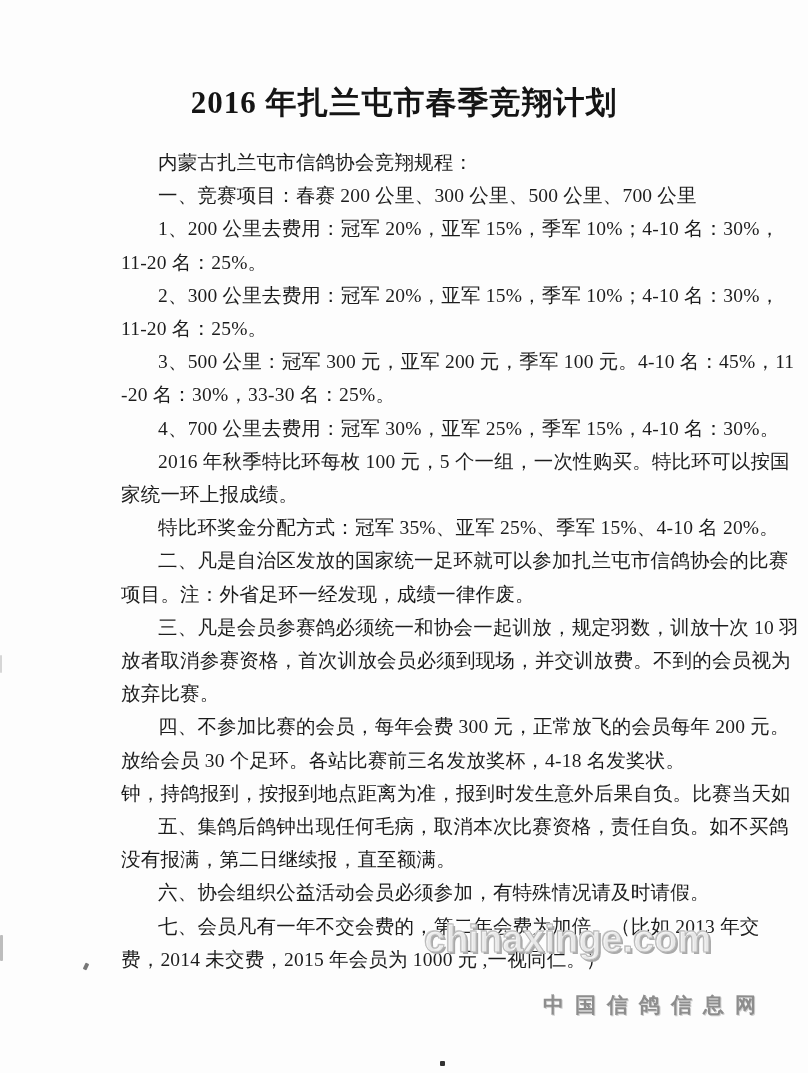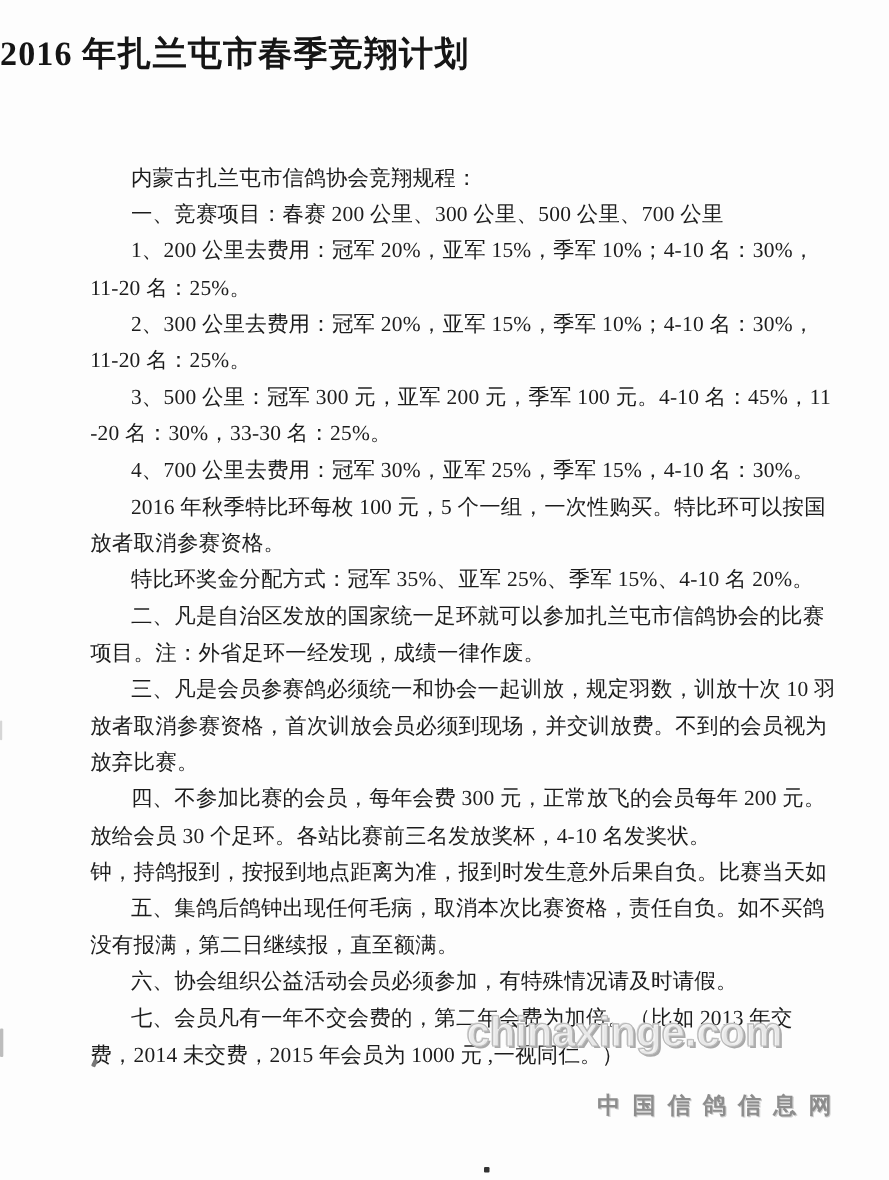--- a/index.html
+++ b/index.html
@@ -15,38 +15,40 @@
     font-family: "Liberation Serif", "DejaVu Serif", serif;
     color: #1a1a1a;
   }
   .page {
     position: absolute;
     inset: 0;
     background: #fdfdfd;
   }
   .doc-title {
     margin: 0;
-    padding-top: 28px;
+    padding-top: 82px;
+    text-align: center;
     font-size: 31px;
     font-weight: bold;
     letter-spacing: 1px;
     color: #151515;
   }
   .doc-body {
     position: absolute;
     top: 146px;
     left: 82px;
     width: 700px;
   }
   .line {
     line-height: 33.2px;
     font-size: 19.5px;
     white-space: nowrap;
     letter-spacing: 0.2px;
     color: #1c1c1c;
+    margin-left: 39px;
   }
   .line.indent {
     text-indent: 37px;
   }
   
   .wm-logo {
     position: absolute;
     left: 424px;
     top: 918px;
     font-family: "Liberation Sans", "DejaVu Sans", sans-serif;
@@ -94,29 +96,29 @@
       <div class="line indent">内蒙古扎兰屯市信鸽协会竞翔规程：</div>
       <div class="line indent">一、竞赛项目：春赛 200 公里、300 公里、500 公里、700 公里</div>
       <div class="line indent">1、200 公里去费用：冠军 20%，亚军 15%，季军 10%；4-10 名：30%，</div>
       <div class="line">11-20 名：25%。</div>
       <div class="line indent">2、300 公里去费用：冠军 20%，亚军 15%，季军 10%；4-10 名：30%，</div>
       <div class="line">11-20 名：25%。</div>
       <div class="line indent">3、500 公里：冠军 300 元，亚军 200 元，季军 100 元。4-10 名：45%，11</div>
       <div class="line">-20 名：30%，33-30 名：25%。</div>
       <div class="line indent">4、700 公里去费用：冠军 30%，亚军 25%，季军 15%，4-10 名：30%。</div>
       <div class="line indent">2016 年秋季特比环每枚 100 元，5 个一组，一次性购买。特比环可以按国</div>
-      <div class="line">放者取消参赛资格。</div>
+      <div class="line">家统一环上报成绩。</div>
       <div class="line indent">特比环奖金分配方式：冠军 35%、亚军 25%、季军 15%、4-10 名 20%。</div>
       <div class="line indent">二、凡是自治区发放的国家统一足环就可以参加扎兰屯市信鸽协会的比赛</div>
       <div class="line">项目。注：外省足环一经发现，成绩一律作废。</div>
       <div class="line indent">三、凡是会员参赛鸽必须统一和协会一起训放，规定羽数，训放十次 10 羽</div>
       <div class="line">放者取消参赛资格，首次训放会员必须到现场，并交训放费。不到的会员视为</div>
       <div class="line">放弃比赛。</div>
       <div class="line indent">四、不参加比赛的会员，每年会费 300 元，正常放飞的会员每年 200 元。</div>
-      <div class="line">放给会员 30 个足环。各站比赛前三名发放奖杯，4-10 名发奖状。</div>
+      <div class="line">放给会员 30 个足环。各站比赛前三名发放奖杯，4-18 名发奖状。</div>
       <div class="line">钟，持鸽报到，按报到地点距离为准，报到时发生意外后果自负。比赛当天如</div>
       <div class="line indent">五、集鸽后鸽钟出现任何毛病，取消本次比赛资格，责任自负。如不买鸽</div>
       <div class="line">没有报满，第二日继续报，直至额满。</div>
       <div class="line indent">六、协会组织公益活动会员必须参加，有特殊情况请及时请假。</div>
       <div class="line indent">七、会员凡有一年不交会费的，第二年会费为加倍。（比如 2013 年交</div>
       <div class="line">费，2014 未交费，2015 年会员为 1000 元 ,一视同仁。）</div>
     </div>
 
   <div class="wm-logo">chinaxinge.com</div>
 

